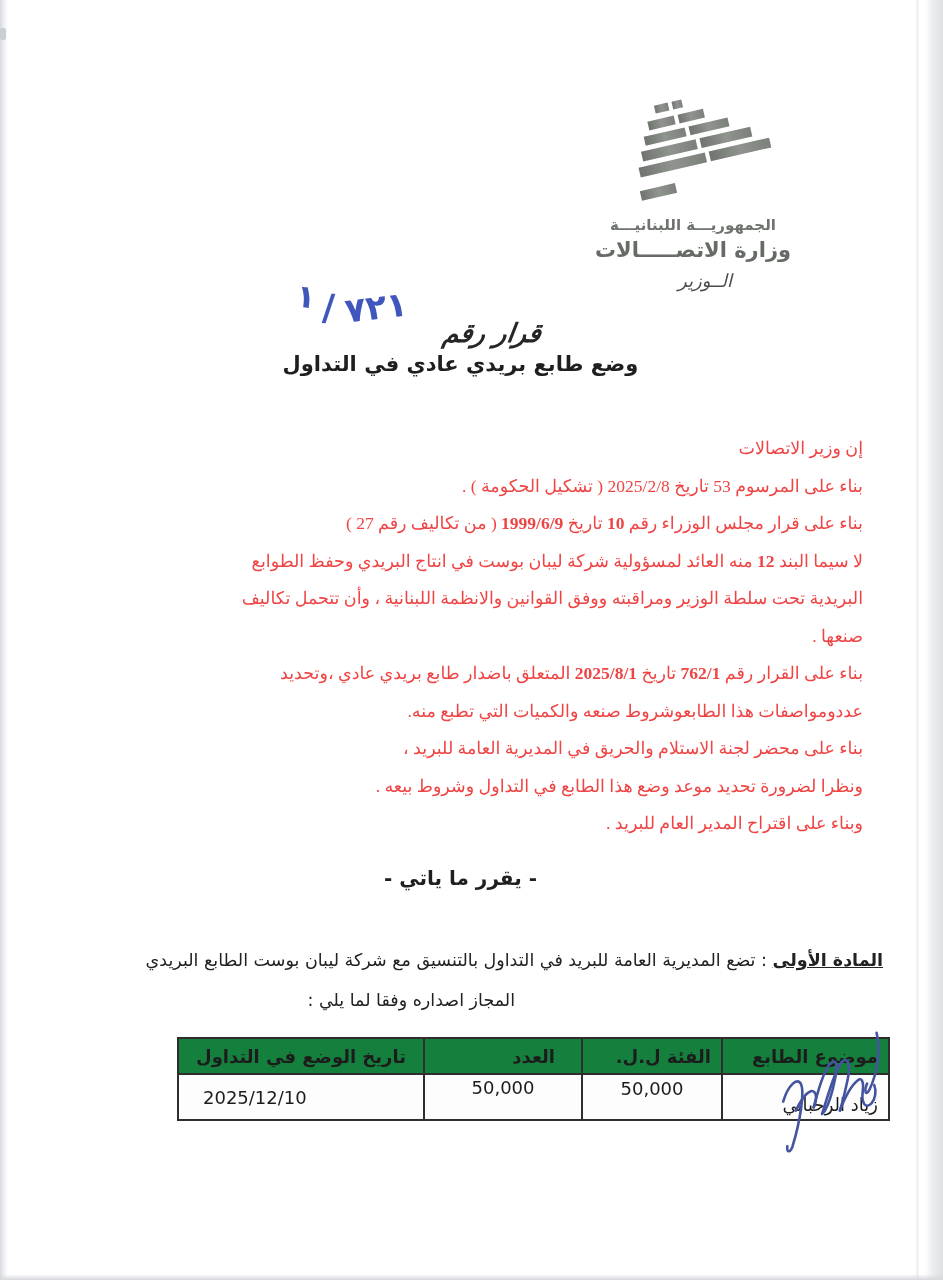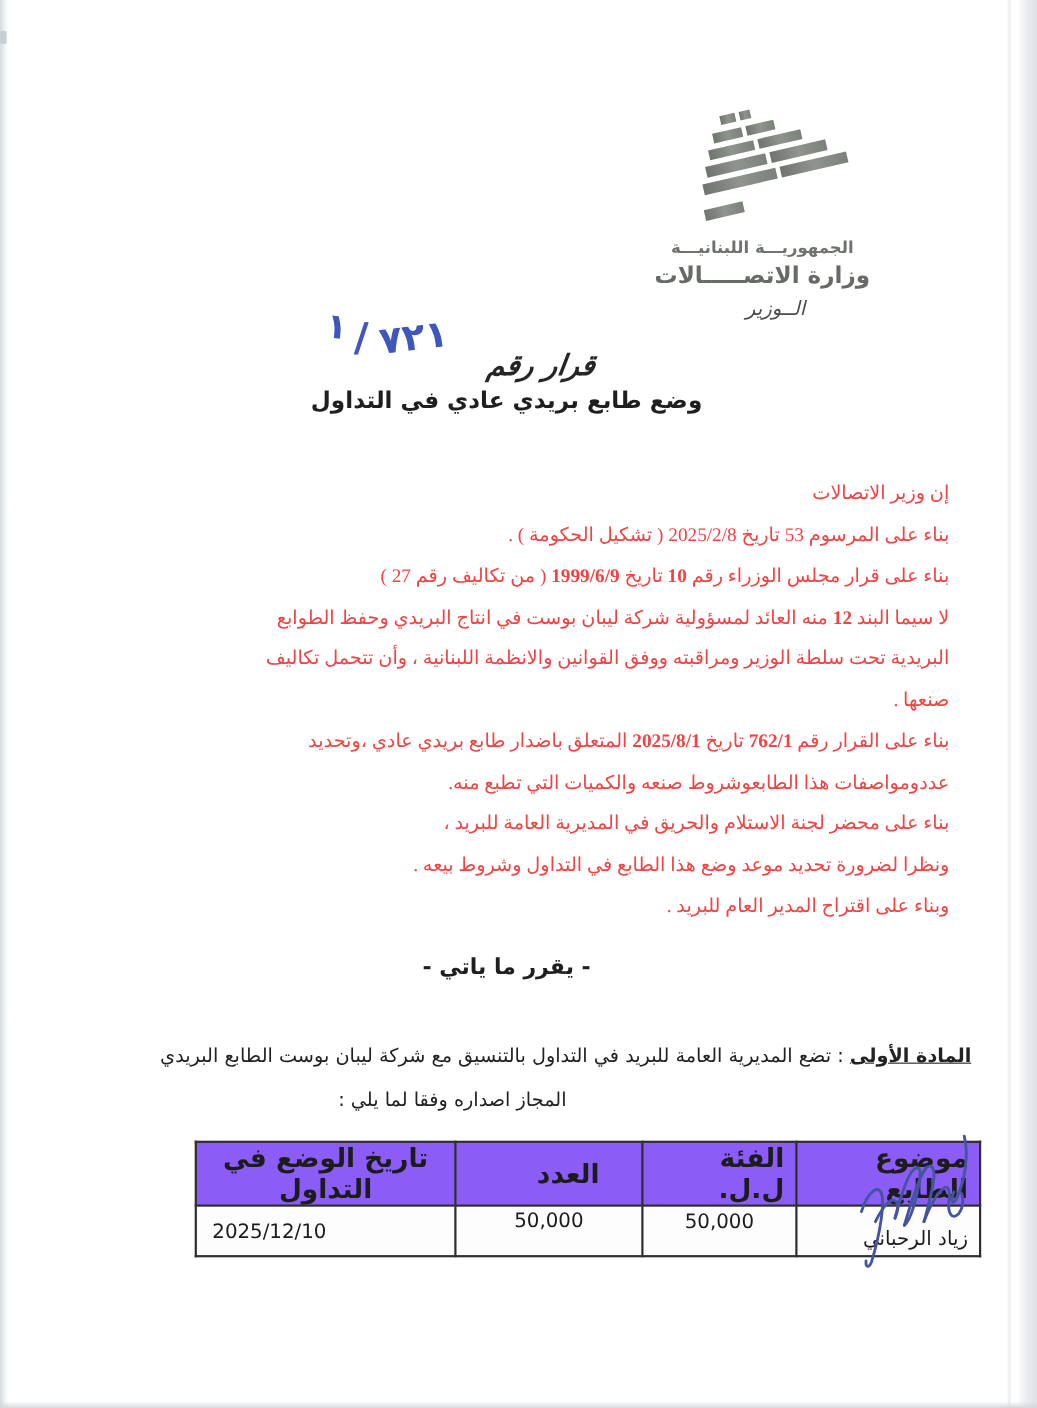--- a/index.html
+++ b/index.html
@@ -45,30 +45,30 @@
     font-size:20px;font-weight:bold;direction:rtl;}
   .article{position:absolute;left:55px;right:60px;top:940px;direction:rtl;
     font-size:17.5px;line-height:40px;text-align:right;color:#222;}
   .article .label{font-weight:bold;text-decoration:underline;}
   .article .line2{margin-right:368px;}
 
   
   .stamp-table{position:absolute;left:177px;top:1037px;border-collapse:collapse;
     direction:rtl;font-size:18px;color:#1c1c1c;}
   .stamp-table td,.stamp-table th{border:2px solid #2e2e2e;padding:0 10px;}
-  .stamp-table th{background:#8b5cf6;font-weight:bold;height:34px;font-size:24px;}
+  .stamp-table th{background:#15803d;font-weight:bold;height:34px;font-size:18px;}
   .stamp-table td{height:40px;background:#fdfdfd;}
   .col-subject{width:145px;text-align:right;}
   .col-cat{width:118px;text-align:left;padding-left:24px;}
   .col-qty{width:120px;text-align:center;}
   .col-date{width:210px;}
   th.col-date{text-align:center;}
-  td.col-date{text-align:left;padding-left:14px;direction:ltr;}
+  td.col-date{text-align:left;padding-left:24px;direction:ltr;}
   th.col-cat{text-align:right;}
-  th.col-qty{text-align:right;padding-right:38px;}
+  th.col-qty{text-align:right;padding-right:26px;}
   td.col-qty{vertical-align:top;padding-top:2px;}
   td.col-cat{vertical-align:top;padding-top:3px;text-align:center;}
   td.col-subject{vertical-align:bottom;padding-bottom:4px;}
 
   .signature{position:absolute;left:768px;top:1018px;}
 </style>
 </head>
 <body>
 
 <div class="page">

